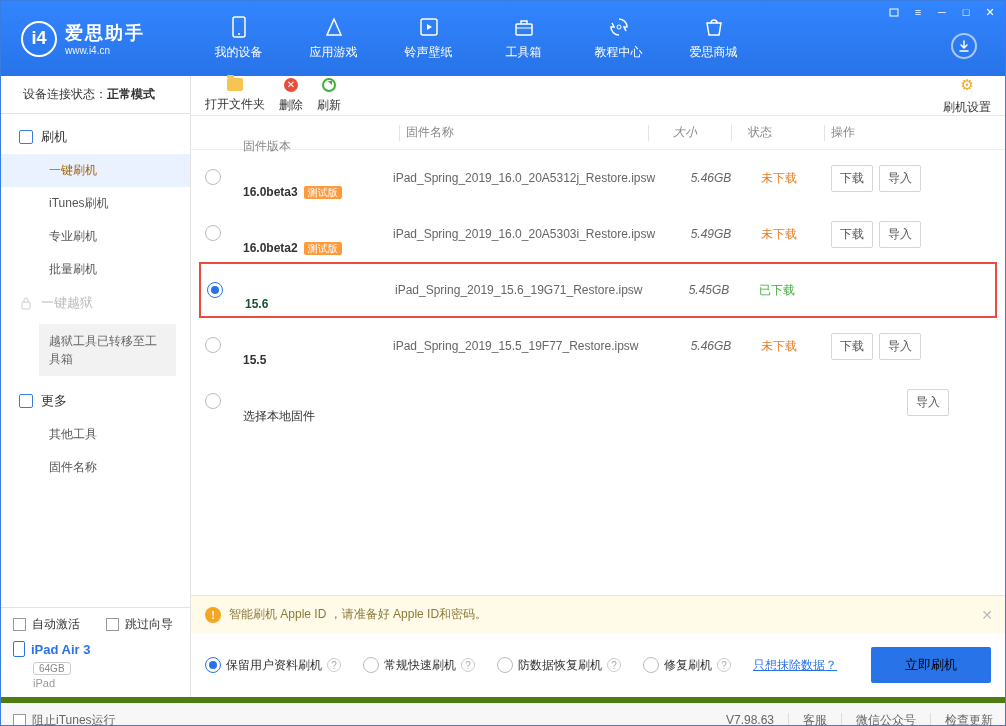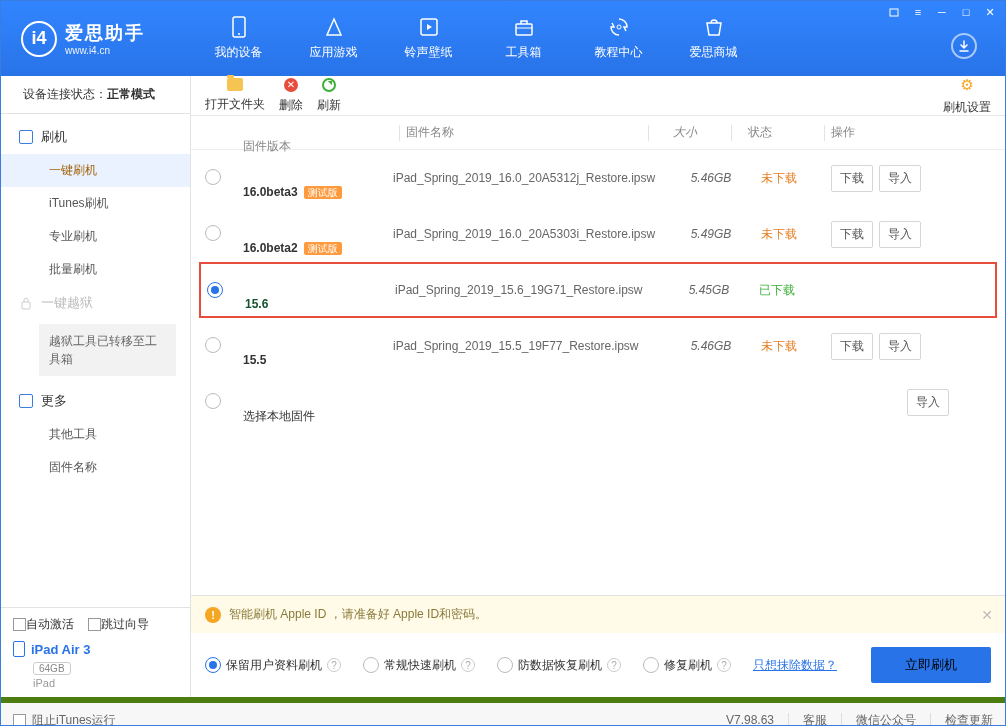--- a/index.html
+++ b/index.html
@@ -26,21 +26,21 @@
 .conn-status { padding: 10px 22px; border-bottom: 1px solid #e3e3e3; font-size: 12px; }
 .conn-status b { font-weight: bold; }
 .side-list { flex: 1; overflow: auto; padding-top: 6px; }
 .side-group { padding: 8px 18px; display: flex; align-items: center; gap: 8px; font-size: 13px; color: #333; cursor: pointer; }
 .side-group .sq { width: 14px; height: 14px; border: 1.5px solid #3a7de0; border-radius: 2px; display: inline-block; }
 .side-group.dim { color: #bbb; }
 .side-sub { padding: 8px 18px 8px 48px; font-size: 12px; color: #555; cursor: pointer; }
 .side-sub.active { background: #eaf2ff; color: #a16207; }
 .side-note { margin: 4px 14px 8px 38px; background: #f2f2f2; padding: 8px 10px; font-size: 12px; color: #666; line-height: 1.5; }
 .side-bottom { border-top: 1px solid #e3e3e3; padding: 8px 12px; }
-.side-bottom .row1 { display: flex; align-items: center; margin-bottom: 8px; }
+.side-bottom .row1 { display: flex; align-items: center; gap: 6px; margin-bottom: 8px; }
 .chk { width: 13px; height: 13px; border: 1px solid #999; display: inline-block; background: #fff; }
 .device-name { color: #2873e8; font-size: 13px; font-weight: bold; display: flex; align-items: center; gap: 6px; }
 .cap-badge { border: 1px solid #ccc; border-radius: 3px; padding: 0 5px; font-size: 10px; color: #888; }
 .device-sub { color: #999; font-size: 11px; margin-left: 20px; }
 .dev-ico { width: 12px; height: 16px; border: 1.5px solid #2873e8; border-radius: 2px; display: inline-block; }
 
 
 .main { flex: 1; display: flex; flex-direction: column; }
 .toolbar { height: 40px; border-bottom: 1px solid #e8e8e8; display: flex; align-items: center; padding: 0 14px; gap: 14px; }
 .toolbar .tb-item { display: flex; align-items: center; gap: 5px; cursor: pointer; font-size: 12px; color: #333; flex-direction: column; }

